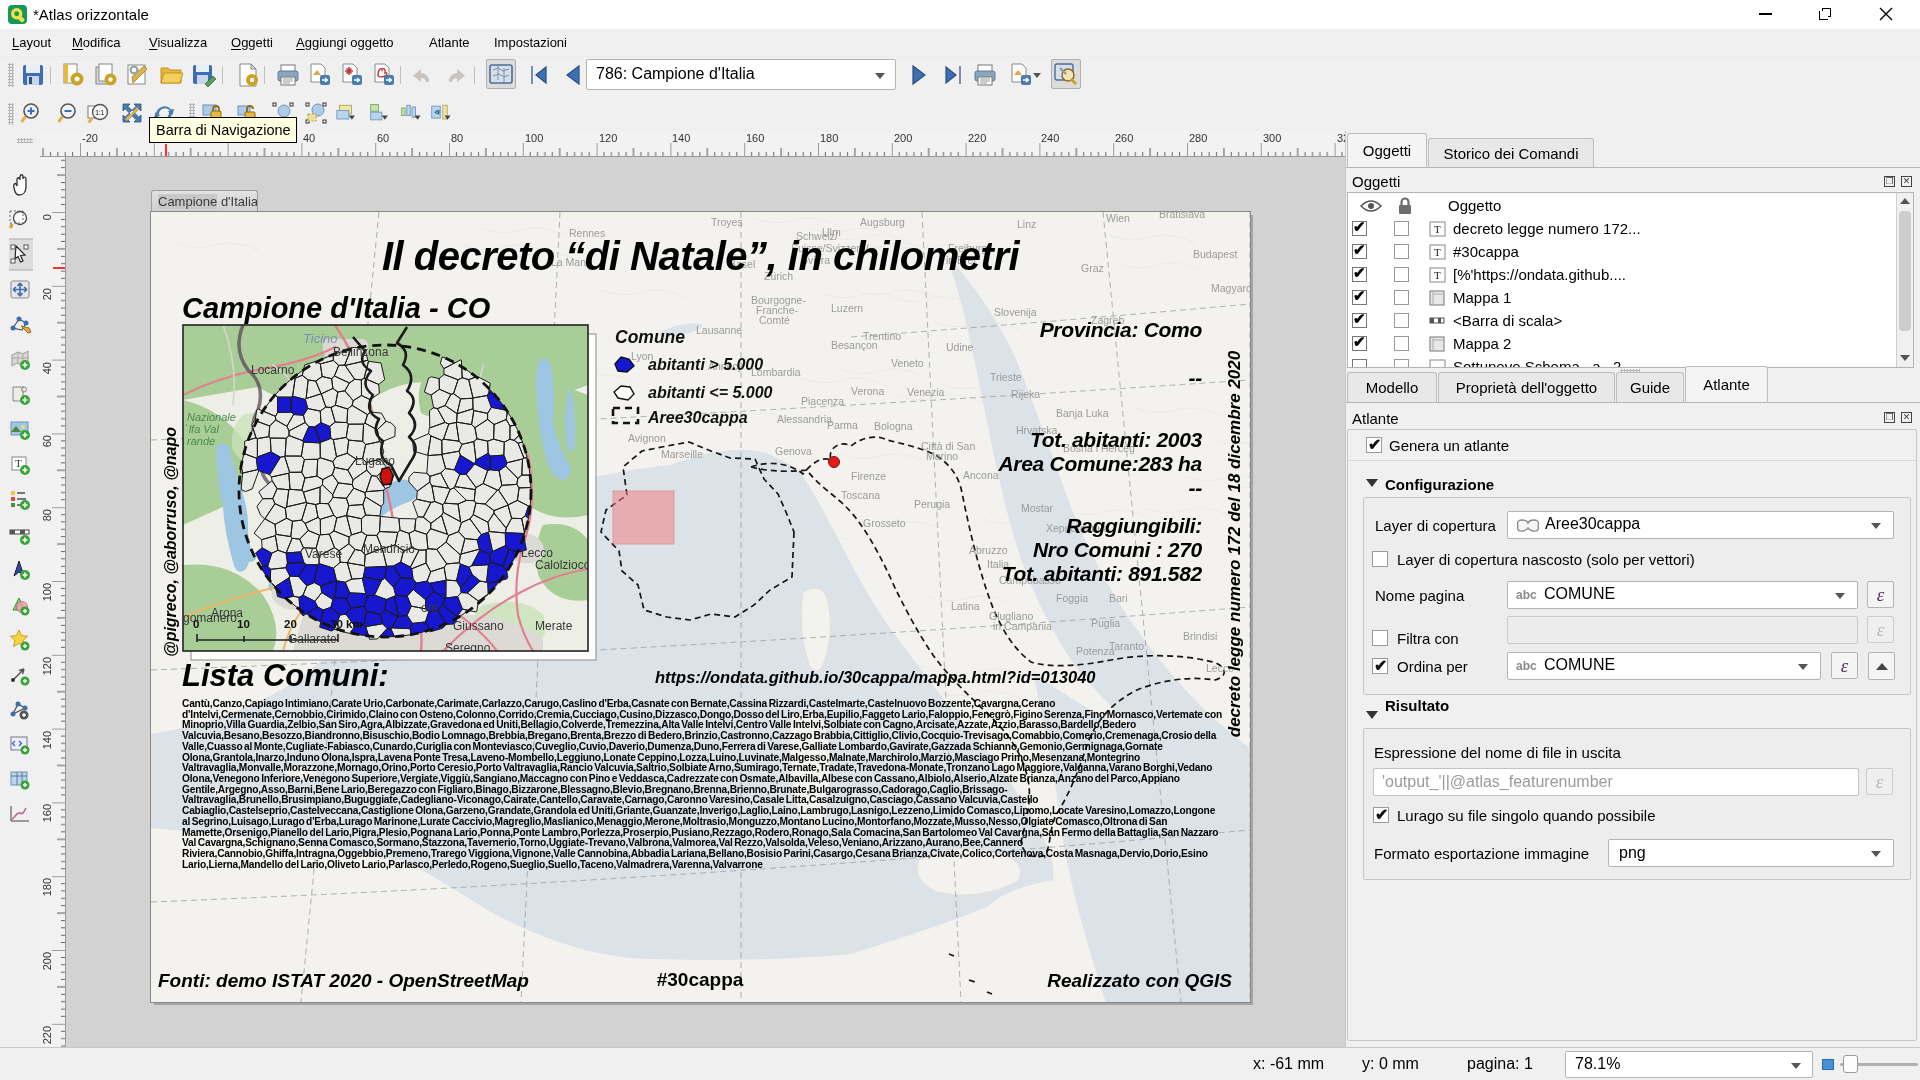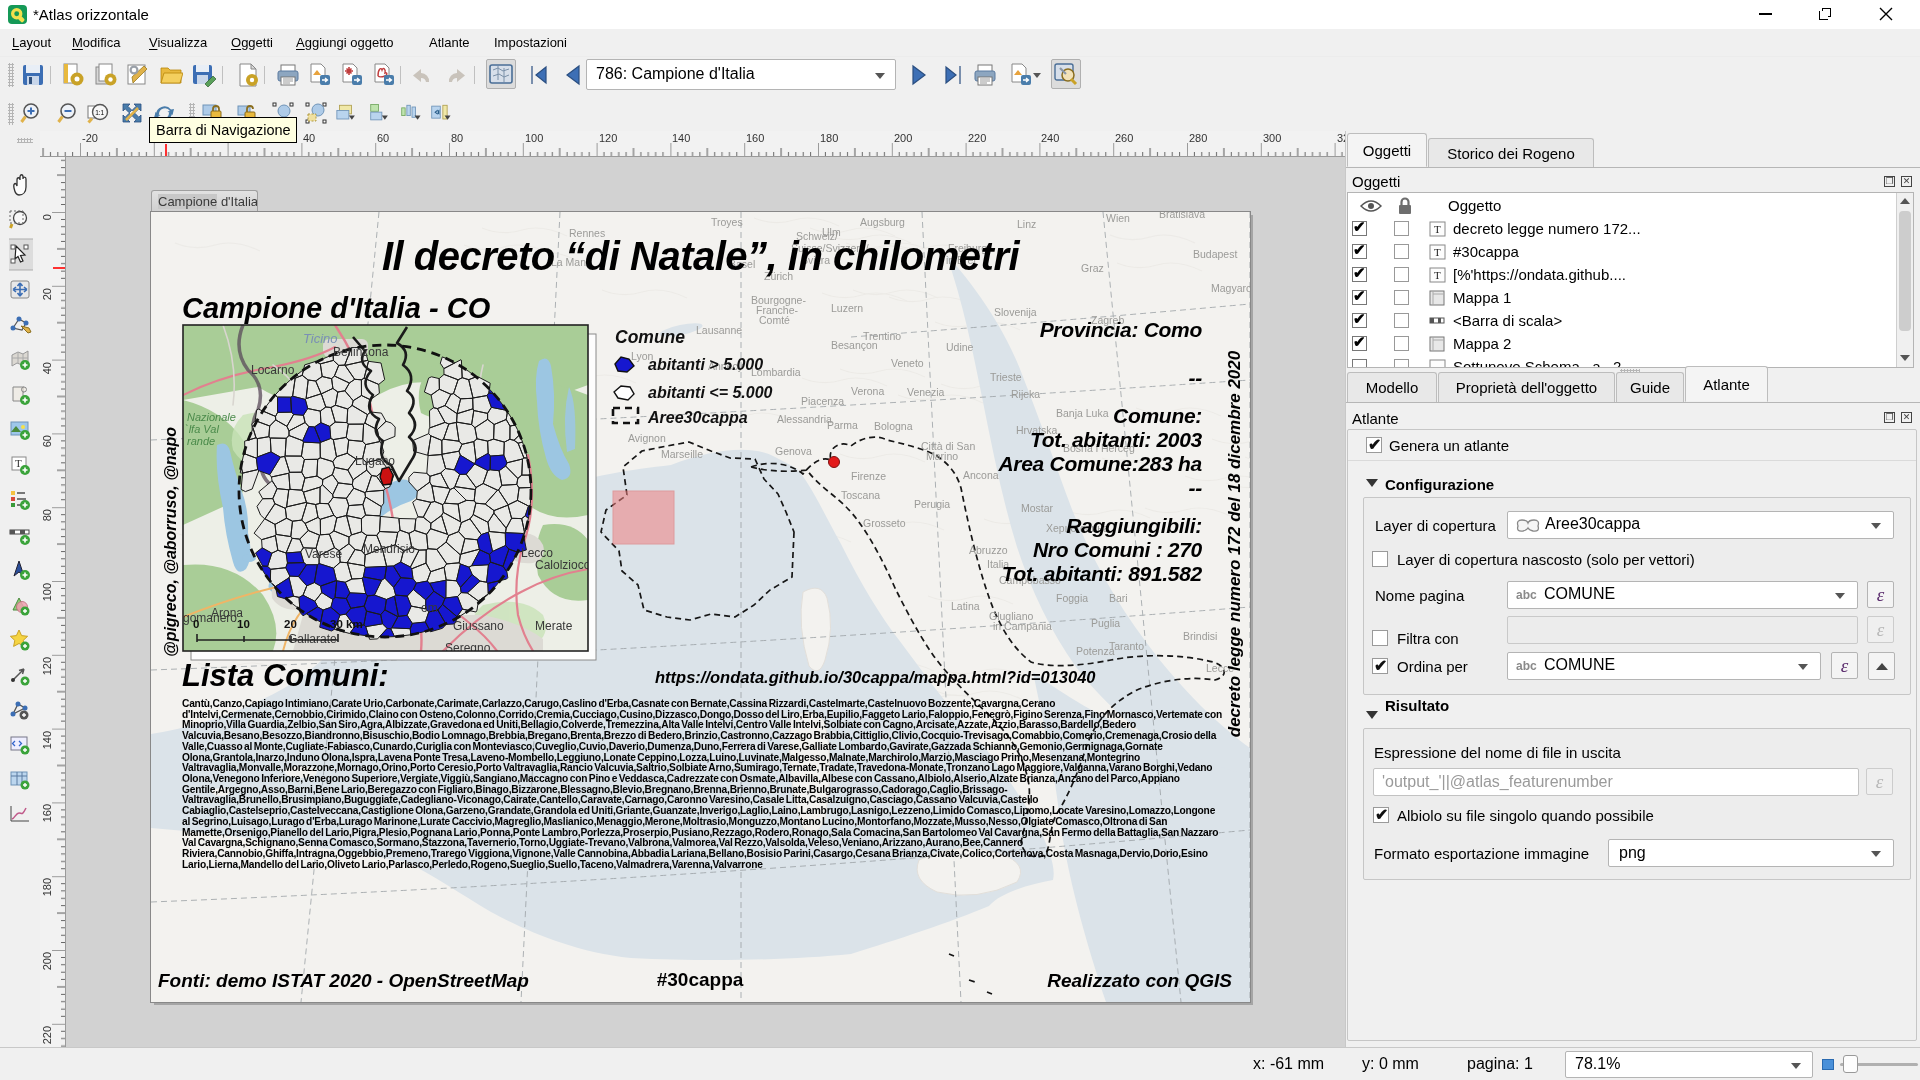--- a/index.html
+++ b/index.html
@@ -736,40 +736,39 @@
               <text x="497" y="158">abitanti &gt; 5.000</text>
               <text x="497" y="186">abitanti &lt;= 5.000</text>
               <text x="497" y="211">Aree30cappa</text>
             </g>
           </g>
 </svg>
 <div class="abs" style="left:0;top:22px;width:1099px;text-align:center;font-size:40px;font-style:italic;font-weight:bold;letter-spacing:-0.5px">Il decreto “di Natale”, in chilometri</div>
 <div class="abs" style="left:31px;top:80px;font-size:29px;font-style:italic;font-weight:bold">Campione d'Italia - CO</div>
 <div class="abs" style="left:651px;top:106px;width:400px;text-align:right;font-size:21px;font-style:italic;font-weight:bold;letter-spacing:-0.3px">Provincia: Como</div>
 <div class="abs" style="left:651px;top:154px;width:400px;text-align:right;font-size:21px;font-style:italic;font-weight:bold;letter-spacing:-0.3px">--</div>
-<div class="abs" style="left:651px;top:192px;width:400px;text-align:right;font-size:21px;font-style:italic;font-weight:bold;letter-spacing:-0.3px">Comune:</div>
 <div class="abs" style="left:651px;top:216px;width:400px;text-align:right;font-size:21px;font-style:italic;font-weight:bold;letter-spacing:-0.3px">Tot. abitanti: 2003</div>
 <div class="abs" style="left:651px;top:240px;width:400px;text-align:right;font-size:21px;font-style:italic;font-weight:bold;letter-spacing:-0.3px">Area Comune:283 ha</div>
 <div class="abs" style="left:651px;top:264px;width:400px;text-align:right;font-size:21px;font-style:italic;font-weight:bold;letter-spacing:-0.3px">--</div>
 <div class="abs" style="left:651px;top:302px;width:400px;text-align:right;font-size:21px;font-style:italic;font-weight:bold;letter-spacing:-0.3px">Raggiungibili:</div>
 <div class="abs" style="left:651px;top:326px;width:400px;text-align:right;font-size:21px;font-style:italic;font-weight:bold;letter-spacing:-0.3px">Nro Comuni : 270</div>
 <div class="abs" style="left:651px;top:350px;width:400px;text-align:right;font-size:21px;font-style:italic;font-weight:bold;letter-spacing:-0.3px">Tot. abitanti: 891.582</div>
 <div class="abs" style="left:504px;top:456px;font-size:16.5px;font-style:italic;font-weight:bold">https://ondata.github.io/30cappa/mappa.html?id=013040</div>
 <div class="abs" style="left:31px;top:446px;font-size:31px;font-style:italic;font-weight:bold">Lista Comuni:</div>
 <div class="abs" id="lista" style="left:31px;top:487px;width:1040px;font-size:10.2px;font-weight:bold;line-height:10.72px;letter-spacing:-0.2px;word-spacing:-1px">Cantù,Canzo,Capiago Intimiano,Carate Urio,Carbonate,Carimate,Carlazzo,Carugo,Caslino d'Erba,Casnate con Bernate,Cassina Rizzardi,Castelmarte,Castelnuovo Bozzente,Cavargna,Cerano d'Intelvi,Cermenate,Cernobbio,Cirimido,Claino con Osteno,Colonno,Corrido,Cremia,Cucciago,Cusino,Dizzasco,Dongo,Dosso del Liro,Erba,Eupilio,Faggeto Lario,Faloppio,Fenegrò,Figino Serenza,Fino Mornasco,Vertemate con Minoprio,Villa Guardia,Zelbio,San Siro,Agra,Albizzate,Gravedona ed Uniti,Bellagio,Colverde,Tremezzina,Alta Valle Intelvi,Centro Valle Intelvi,Solbiate con Cagno,Arcisate,Azzate,Azzio,Barasso,Bardello,Bedero Valcuvia,Besano,Besozzo,Biandronno,Bisuschio,Bodio Lomnago,Brebbia,Bregano,Brenta,Brezzo di Bedero,Brinzio,Castronno,Cazzago Brabbia,Cittiglio,Clivio,Cocquio-Trevisago,Comabbio,Comerio,Cremenaga,Crosio della Valle,Cuasso al Monte,Cugliate-Fabiasco,Cunardo,Curiglia con Monteviasco,Cuveglio,Cuvio,Daverio,Dumenza,Duno,Ferrera di Varese,Galliate Lombardo,Gavirate,Gazzada Schianno,Gemonio,Germignaga,Gornate Olona,Grantola,Inarzo,Induno Olona,Ispra,Lavena Ponte Tresa,Laveno-Mombello,Leggiuno,Lonate Ceppino,Lozza,Luino,Luvinate,Malgesso,Malnate,Marchirolo,Marzio,Masciago Primo,Mesenzana,Montegrino Valtravaglia,Monvalle,Morazzone,Mornago,Orino,Porto Ceresio,Porto Valtravaglia,Rancio Valcuvia,Saltrio,Solbiate Arno,Sumirago,Ternate,Tradate,Travedona-Monate,Tronzano Lago Maggiore,Valganna,Varano Borghi,Vedano Olona,Venegono Inferiore,Venegono Superiore,Vergiate,Viggiù,Sangiano,Maccagno con Pino e Veddasca,Cadrezzate con Osmate,Albavilla,Albese con Cassano,Albiolo,Alserio,Alzate Brianza,Anzano del Parco,Appiano Gentile,Argegno,Asso,Barni,Bene Lario,Beregazzo con Figliaro,Binago,Bizzarone,Blessagno,Blevio,Bregnano,Brenna,Brienno,Brunate,Bulgarograsso,Cadorago,Caglio,Brissago-Valtravaglia,Brunello,Brusimpiano,Buguggiate,Cadegliano-Viconago,Cairate,Cantello,Caravate,Carnago,Caronno Varesino,Casale Litta,Casalzuigno,Casciago,Cassano Valcuvia,Castello Cabiaglio,Castelseprio,Castelveccana,Castiglione Olona,Garzeno,Grandate,Grandola ed Uniti,Griante,Guanzate,Inverigo,Laglio,Laino,Lambrugo,Lasnigo,Lezzeno,Limido Comasco,Lipomo,Locate Varesino,Lomazzo,Longone al Segrino,Luisago,Lurago d'Erba,Lurago Marinone,Lurate Caccivio,Magreglio,Maslianico,Menaggio,Merone,Moltrasio,Monguzzo,Montano Lucino,Montorfano,Mozzate,Musso,Nesso,Olgiate Comasco,Oltrona di San Mamette,Orsenigo,Pianello del Lario,Pigra,Plesio,Pognana Lario,Ponna,Ponte Lambro,Porlezza,Proserpio,Pusiano,Rezzago,Rodero,Ronago,Sala Comacina,San Bartolomeo Val Cavargna,San Fermo della Battaglia,San Nazzaro Val Cavargna,Schignano,Senna Comasco,Sormano,Stazzona,Tavernerio,Torno,Uggiate-Trevano,Valbrona,Valmorea,Val Rezzo,Valsolda,Veleso,Veniano,Arizzano,Aurano,Bee,Cannero Riviera,Cannobio,Ghiffa,Intragna,Oggebbio,Premeno,Trarego Viggiona,Vignone,Valle Cannobina,Abbadia Lariana,Bellano,Bosisio Parini,Casargo,Cesana Brianza,Civate,Colico,Cortenova,Costa Masnaga,Dervio,Dorio,Esino Lario,Lierna,Mandello del Lario,Oliveto Lario,Parlasco,Perledo,Rogeno,Sueglio,Suello,Taceno,Valmadrera,Varenna,Valvarrone</div>
 <div class="abs" style="left:7px;top:758px;font-size:19px;font-style:italic;font-weight:bold">Fonti: demo ISTAT 2020 - OpenStreetMap</div>
 <div class="abs" style="left:449px;top:757px;width:200px;text-align:center;font-size:19px;font-weight:bold">#30cappa</div>
 <div class="abs" style="left:681px;top:758px;width:400px;text-align:right;font-size:19px;font-style:italic;font-weight:bold">Realizzato con QGIS</div>
 <div class="abs" style="left:-100px;top:321px;width:240px;text-align:center;font-size:16px;font-style:italic;font-weight:bold;white-space:nowrap;transform:rotate(-90deg)">@pigreco, @aborruso, @napo</div>
 <div class="abs" style="left:864px;top:322px;width:440px;text-align:center;font-size:17px;font-style:italic;font-weight:bold;white-space:nowrap;transform:rotate(-90deg)">decreto legge numero 172  del 18 dicembre 2020</div>
 </div>
     </div>
     <div id="rpanel" class="abs"></div>
 <div class="tab act" style="left:1347px;top:133px;width:80px;height:34px;line-height:34px;z-index:3;border-bottom:1px solid #f2f2f2">Oggetti</div>
-<div class="tab" style="left:1428px;top:138px;width:166px;height:29px;line-height:29px">Storico dei Rogeno</div>
+<div class="tab" style="left:1428px;top:138px;width:166px;height:29px;line-height:29px">Storico dei Comandi</div>
 <div class="abs" style="left:1346px;top:167px;width:574px;height:1px;background:#b6b6b6;z-index:2"></div>
 <div class="lbl" style="left:1352px;top:173px">Oggetti</div>
 <div class="dockbtn" style="left:1884px;top:176px">❐</div>
 <div class="dockbtn" style="left:1901px;top:176px">✕</div>
 <div class="abs" style="left:1347px;top:192px;width:567px;height:176px;background:#fff;border:1px solid #b4b4b4;overflow:hidden">
  <svg class="abs" style="left:12px;top:6px" width="22" height="14" viewBox="0 0 22 14">
         <path d="M1,7 Q11,-3 21,7 Q11,17 1,7 Z" fill="none" stroke="#555" stroke-width="1.5"></path>
         <circle cx="11" cy="7" r="3" fill="#555"></circle>
       </svg>
  <svg class="abs" style="left:48px;top:3px" width="18" height="20" viewBox="0 0 18 20">
@@ -897,21 +896,21 @@
     </div>
 <div class="abs" style="left:1366px;top:711px;width:0;height:0;border-left:6px solid transparent;border-right:6px solid transparent;border-top:8px solid #333"></div>
 <div class="lbl" style="left:1385px;top:697px;font-weight:bold">Risultato</div>
 <div class="gb" style="left:1363px;top:728px;width:548px;height:152px;background:#ededed"></div>
 <div class="lbl" style="left:1374px;top:744px">Espressione del nome di file in uscita</div>
 <div class="combo" style="left:1373px;top:768px;width:486px;height:28px;border-color:#c2c2c2">
       <div class="lbl" style="left:8px;top:4px;font-size:16px;color:#9a9a9a">'output_'||@atlas_featurenumber</div>
     </div>
 <div class="eps" style="left:1866px;top:768px;color:#b8b8b8;background:#efefef;border-color:#cccccc">ε</div>
 <div class="cb ck" style="left:1373px;top:807px"></div>
-<div class="lbl" style="left:1397px;top:807px">Albiolo su file singolo quando possibile</div>
+<div class="lbl" style="left:1397px;top:807px">Lurago su file singolo quando possibile</div>
 <div class="lbl" style="left:1374px;top:845px">Formato esportazione immagine</div>
 <div class="combo" style="left:1608px;top:839px;width:286px;height:28px">
       <div class="lbl" style="left:10px;top:4px;font-size:16px">png</div>
       <div class="carrow" style="right:12px;top:11px"></div>
     </div>
 <div id="statusbar" class="abs">
  <div class="lbl" style="left:1253px;top:7px;font-size:16px">x: -61 mm</div>
  <div class="lbl" style="left:1362px;top:7px;font-size:16px">y: 0 mm</div>
  <div class="lbl" style="left:1467px;top:7px;font-size:16px">pagina: 1</div>
  <div class="combo" style="left:1565px;top:3px;width:248px;height:27px">

